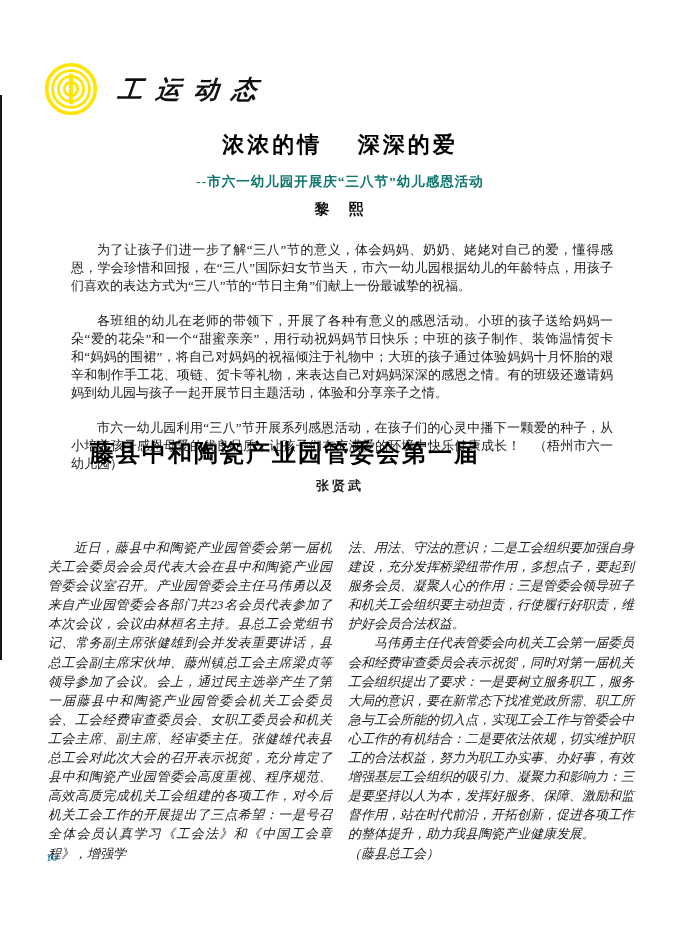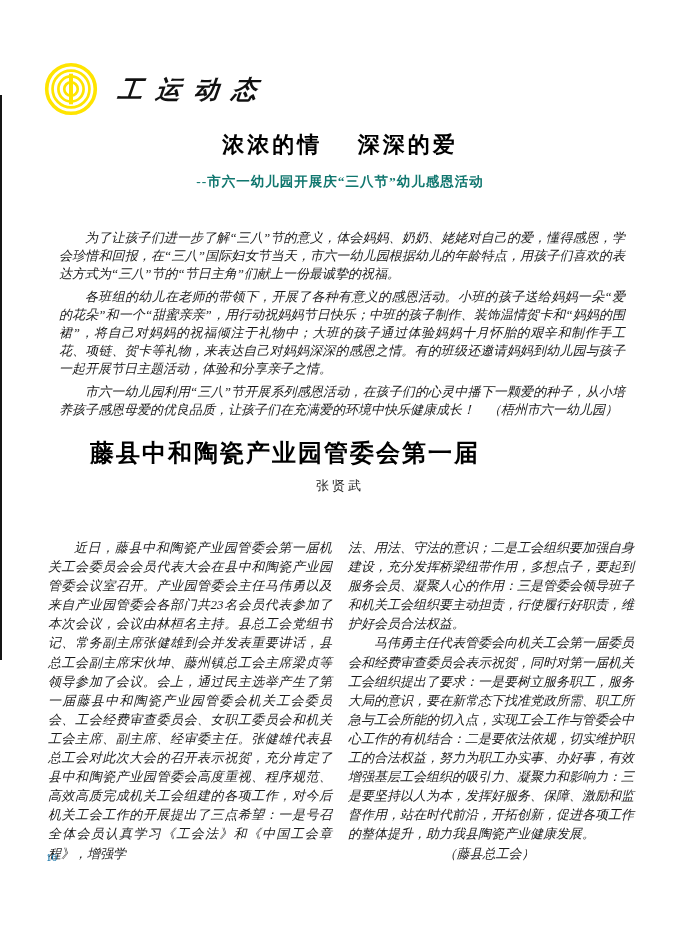--- a/index.html
+++ b/index.html
@@ -27,39 +27,39 @@
   .a1-title{
     font-family:"DejaVu Sans","Liberation Sans",sans-serif;
     font-weight:bold;font-size:22px;letter-spacing:3px;color:#000;
   }
   .a1-subtitle{margin-top:13px;font-size:13.5px;font-weight:bold;letter-spacing:1px;color:#0f766e;}
   .a1-author{margin-top:9px;font-size:15px;font-weight:bold;letter-spacing:2px;color:#111;}
   .a1-body{
     position:absolute;top:225px;left:55px;width:574px;
     font-size:13px;line-height:18.2px;text-align:justify;text-justify:inter-character;
   }
-  .a1-body p{margin:4px;text-indent:2em;font-style:italic;}
+  .a1-body p{margin:16px;text-indent:2em;}
   
   .a2-head{position:absolute;top:438px;left:0;width:680px;}
   .a2-title-line{
     font-family:"DejaVu Sans","Liberation Sans",sans-serif;
     font-weight:bold;font-size:24px;letter-spacing:2px;color:#000;line-height:31px;white-space:nowrap;
   }
   .a2-title-l1{margin-left:90px;}
   .a2-title-l2{margin-left:147px;}
-  .a2-author{margin-top:8px;width:680px;text-align:center;font-size:13px;letter-spacing:3px;color:#222;}
+  .a2-author{margin-top:8px;width:680px;text-align:center;font-size:13px;letter-spacing:3px;color:#222;font-weight:bold;}
   .a2-col{
     position:absolute;top:538px;
     font-size:13px;line-height:19.1px;text-align:justify;text-justify:inter-character;font-style:italic;
   }
   .a2-col p{margin:0;}
   .col-left{left:48px;width:284px;}
   .col-right{left:348px;width:286px;}
   .indent{text-indent:2em;}
-  .byline{text-align:center;padding-right:4px;}
+  .byline{text-align:left;padding-right:4px;}
   
   .page-number{position:absolute;left:46px;top:851px;font-size:11px;color:#0369a1;}
   
   .scan-line{position:absolute;left:0;top:95px;width:2px;height:565px;background:#151515;}
 </style>
 </head>
 <body>
 
 <div class="page">
 
@@ -72,20 +72,21 @@
       <circle cx="30" cy="30" r="14" fill="none" stroke="#ffe400" stroke-width="3"></circle>
       <circle cx="30" cy="30" r="7.5" fill="none" stroke="#ffe400" stroke-width="3"></circle>
       <line x1="30" y1="13" x2="30" y2="47" stroke="#ffe400" stroke-width="4.5"></line>
     </svg>
     <div class="masthead-title">工运动态</div>
   </div>
 
   <div class="a1-head">
     <div class="a1-title">浓浓的情　 深深的爱</div>
     <div class="a1-subtitle">--市六一幼儿园开展庆“三八节”幼儿感恩活动</div>
+    <div class="a1-author">黎　熙</div>
   </div>
 
   <div class="a1-body">
     <p>为了让孩子们进一步了解“三八”节的意义，体会妈妈、奶奶、姥姥对自己的爱，懂得感恩，学会珍惜和回报，在“三八”国际妇女节当天，市六一幼儿园根据幼儿的年龄特点，用孩子们喜欢的表达方式为“三八”节的“节日主角”们献上一份最诚挚的祝福。</p>
     <p>各班组的幼儿在老师的带领下，开展了各种有意义的感恩活动。小班的孩子送给妈妈一朵“爱的花朵”和一个“甜蜜亲亲”，用行动祝妈妈节日快乐；中班的孩子制作、装饰温情贺卡和“妈妈的围裙”，将自己对妈妈的祝福倾注于礼物中；大班的孩子通过体验妈妈十月怀胎的艰辛和制作手工花、项链、贺卡等礼物，来表达自己对妈妈深深的感恩之情。有的班级还邀请妈妈到幼儿园与孩子一起开展节日主题活动，体验和分享亲子之情。</p>
     <p>市六一幼儿园利用“三八”节开展系列感恩活动，在孩子们的心灵中播下一颗爱的种子，从小培养孩子感恩母爱的优良品质，让孩子们在充满爱的环境中快乐健康成长！　（梧州市六一幼儿园）</p>
   </div>
 
   <div class="a2-head">
     <div class="a2-title-line a2-title-l1">藤县中和陶瓷产业园管委会第一届</div>

